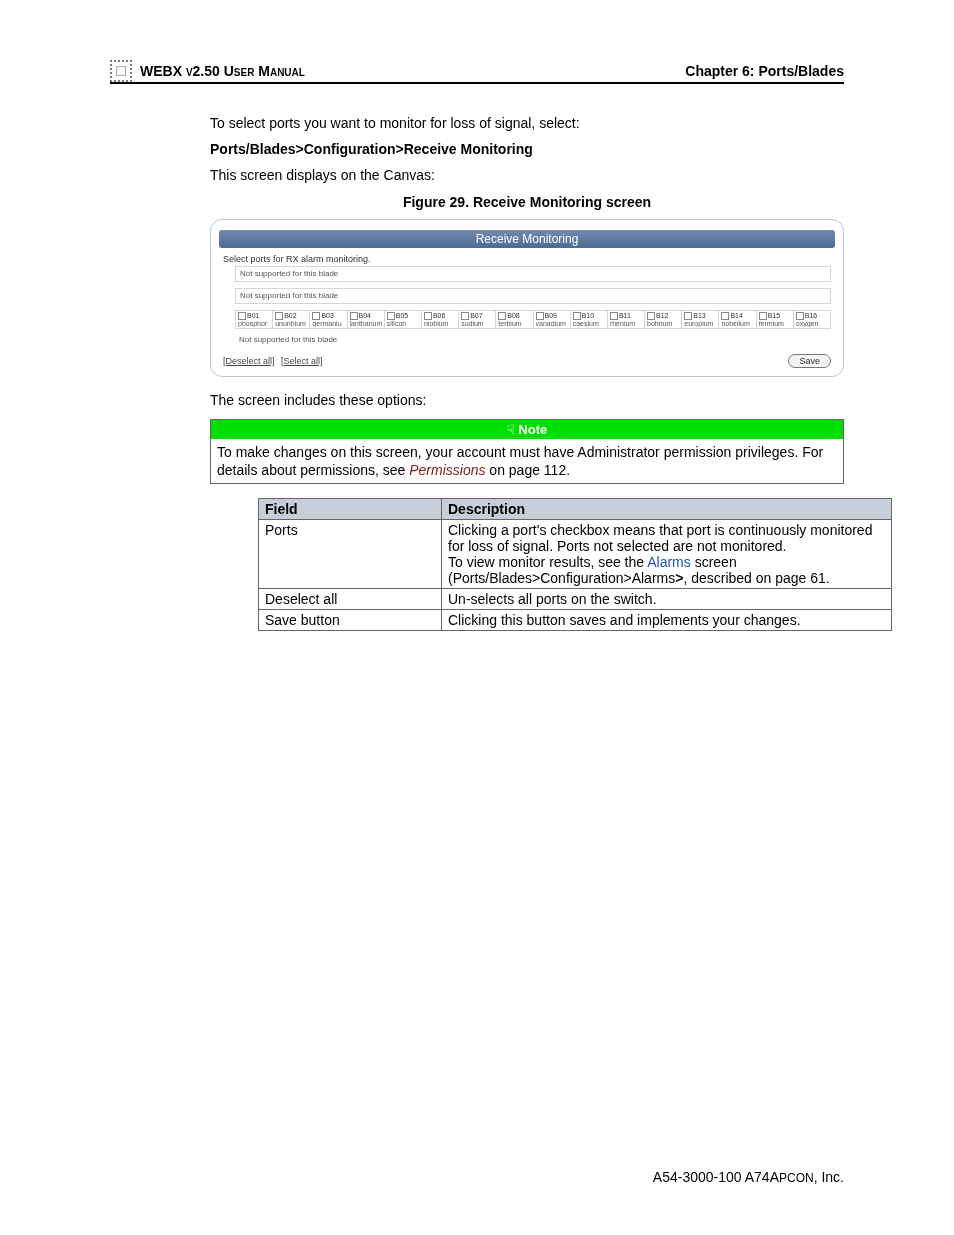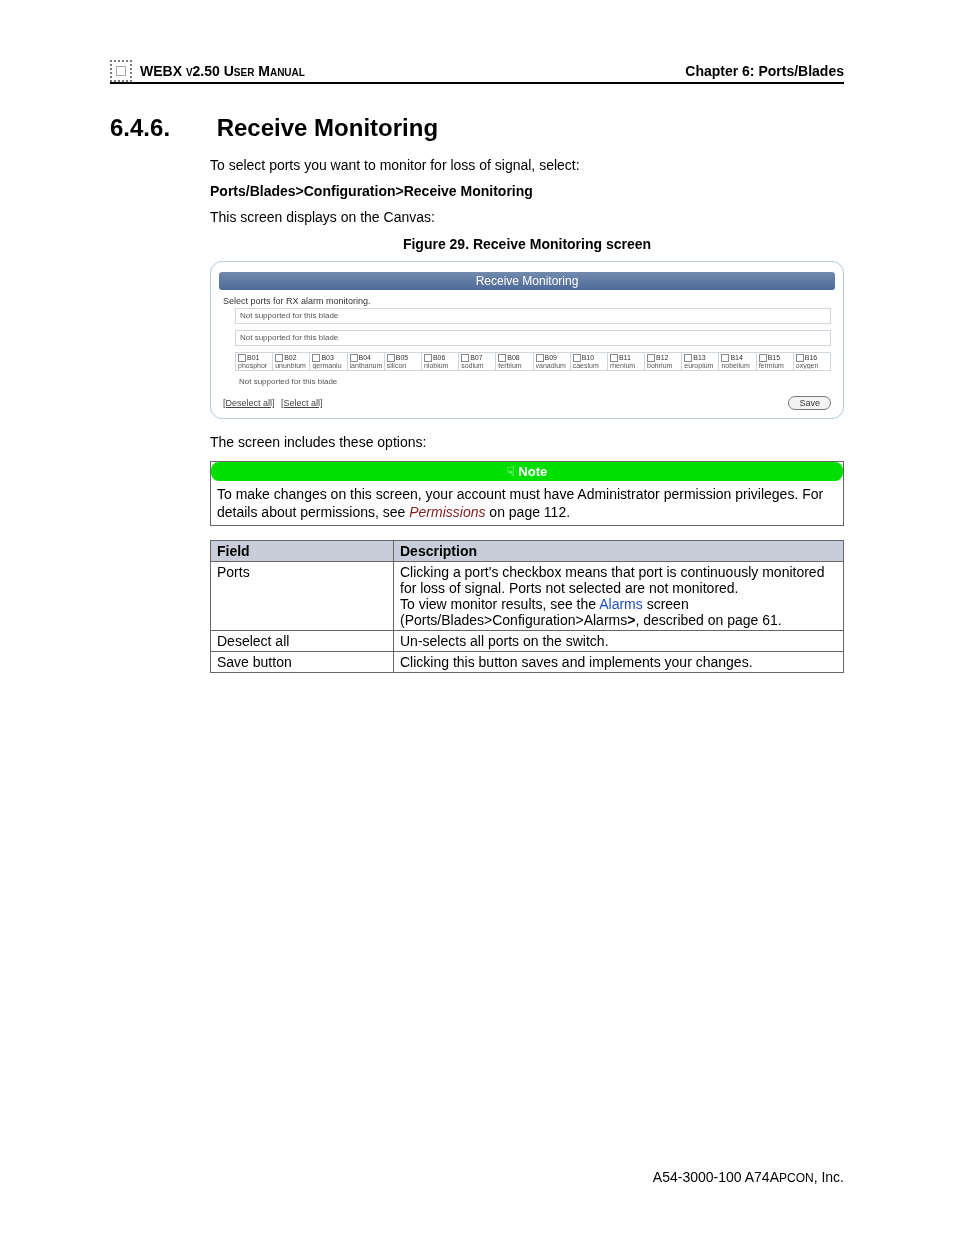--- a/index.html
+++ b/index.html
@@ -131,35 +131,35 @@
   .note-box {
     border: 1px solid #666;
     margin-top: 10px;
   }
   .note-head {
     background: #00e000;
     color: #fff;
     text-align: center;
     padding: 2px 0;
     font-size: 13px;
-    border-radius: 8px;
   }
   .note-head .t { font-weight: bold; }
   .note-body {
     padding: 4px 6px;
     font-size: 14px;
     line-height: 1.3;
   }
 
   
   table.opts {
     border-collapse: collapse;
     width: 100%;
     margin-top: 14px;
     font-size: 14px;
+    margin-left: 48px;
   }
   table.opts th, table.opts td {
     border: 1px solid #666;
     padding: 2px 6px;
     text-align: left;
     vertical-align: top;
   }
   table.opts th {
     background: #c7ced9;
     font-weight: bold;
@@ -182,24 +182,20 @@
 <div class="page">
 
   <div class="header-row">
     <div class="header-left">
       <span class="chip-icon"></span>
       <span class="smallcaps">WEBX v2.50 User Manual</span>
     </div>
     <div>Chapter 6: Ports/Blades</div>
   </div>
 
-  <h2 class="h1">
-    <span class="h1-num">6.4.6.</span>
-    <span>Receive Monitoring</span>
-  </h2>
 
   <div class="body-col">
     <p>To select ports you want to monitor for loss of signal, select:</p>
     <p class="bold">Ports/Blades&gt;Configuration&gt;Receive Monitoring</p>
     <p>This screen displays on the Canvas:</p>
     <p class="fig-title">Figure 29. Receive Monitoring screen</p>
 
     <div class="shot">
       <div class="shot-title">Receive Monitoring</div>
       <div class="shot-line">Select ports for RX alarm monitoring.</div>

